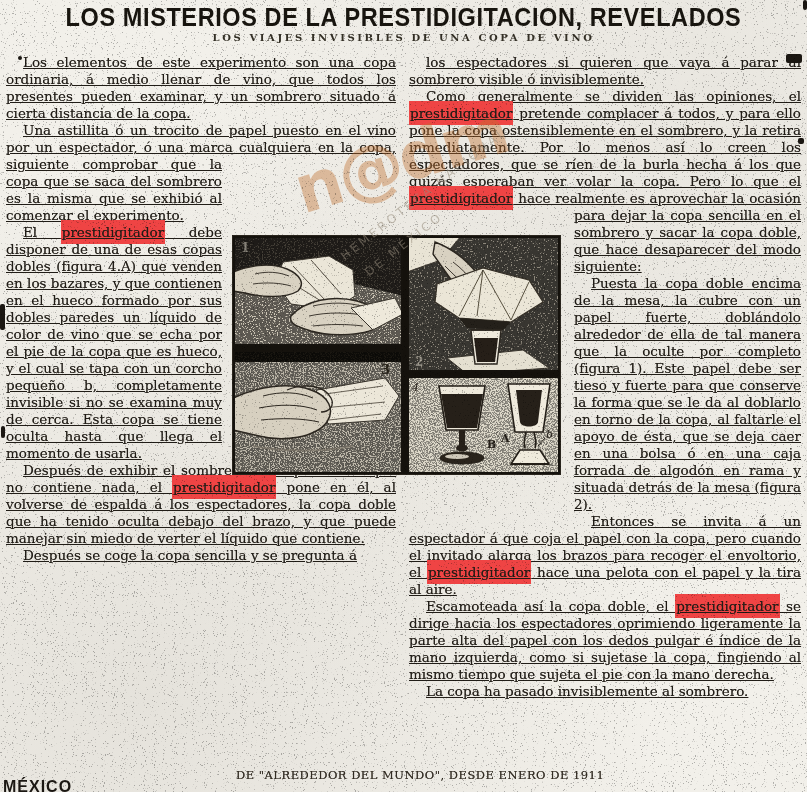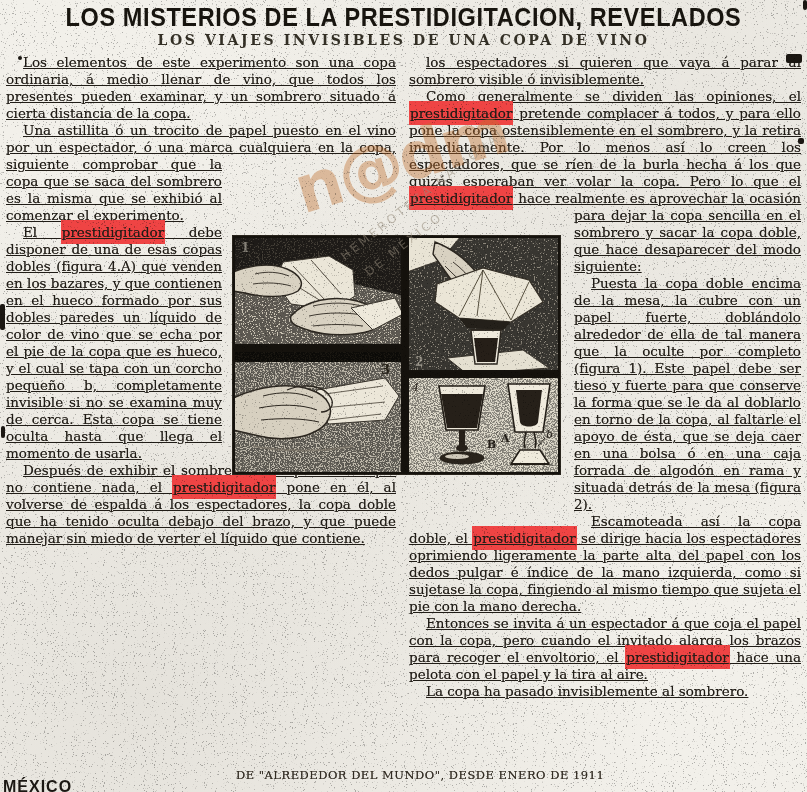--- a/index.html
+++ b/index.html
@@ -7,21 +7,21 @@
         font-family:"DejaVu Serif",serif;}
   .mottle{position:absolute;inset:0;z-index:1;pointer-events:none;
     background:
       radial-gradient(ellipse at 18% 88%, rgba(115,105,90,.10), transparent 55%),
       radial-gradient(ellipse at 88% 12%, rgba(115,105,90,.07), transparent 50%),
       radial-gradient(ellipse at 55% 45%, rgba(140,130,112,.05), transparent 60%);}
   .title{position:absolute;top:4px;left:0;width:100%;text-align:center;z-index:2;
     font-family:"Liberation Sans",sans-serif;font-weight:bold;font-size:23.5px;
     letter-spacing:.6px;color:#18150f;transform:scaleY(1.1);}
   .subtitle{position:absolute;top:32px;left:0;width:100%;text-align:center;z-index:2;
-    font-weight:bold;font-size:14px;letter-spacing:2.6px;color:#343026;}
+    font-weight:bold;font-size:10px;letter-spacing:2.6px;color:#343026;}
   .col{position:absolute;top:54px;z-index:2;font-size:13.5px;line-height:17px;
     text-align:justify;color:#211d17;text-shadow:0 0 .5px rgba(33,28,21,.55);}
   .col-left{left:6px;width:390px;}
   .col-right{left:409px;width:392px;}
   .col p{margin:0;text-indent:17px;text-decoration:underline;}
   mark{background:#ef4444;color:inherit;padding:4px 1px;}
   .spacer-l{float:right;width:167px;height:301px;margin-left:7px;}
   .spacer-r{float:left;width:157px;height:312px;margin-right:8px;}
   .figure{position:absolute;left:233px;top:236px;width:327px;height:238px;z-index:3;
     background:#14110c;display:flex;gap:4px;box-shadow:0 0 0 1px #2a251d;}
@@ -53,30 +53,31 @@
   <div class="title">LOS MISTERIOS DE LA PRESTIDIGITACION, REVELADOS</div>
   <div class="subtitle">LOS VIAJES INVISIBLES DE UNA COPA DE VINO</div>
 
   <div class="col col-left">
     <p><span>Los elementos de este experimento son una copa ordinaria, á medio llenar de vino, que todos los presentes pueden examinar, y un sombrero situado á cierta distancia de la copa.</span></p>
     <p><span>Una astillita ó un trocito de papel puesto en el vino por un espectador, ó una marca cualquiera</span>
       <span class="spacer-l"></span>
       <span>en la copa, siguiente comprobar que la copa que se saca del sombrero es la misma que se exhibió al comenzar el experimento.</span></p>
     <p><span>El </span><mark>prestidigitador</mark><span> debe disponer de una de esas copas dobles (figura 4.A) que venden en los bazares, y que contienen en el hueco formado por sus dobles paredes un líquido de color de vino que se echa por el pie de la copa que es hueco, y el cual se tapa con un corcho pequeño b, completamente invisible si no se examina muy de cerca. Esta copa se tiene oculta hasta que llega el momento de usarla.</span></p>
     <p><span>Después de exhibir el sombrero para que se vea que no contiene nada, el </span><mark>prestidigitador</mark><span> pone en él, al volverse de espalda á los espectadores, la copa doble que ha tenido oculta debajo del brazo, y que puede manejar sin miedo de verter el líquido que contiene.</span></p>
+    <p><span>Después se coge la copa sencilla y se pregunta á</span></p>
   </div>
 
   <div class="col col-right">
     <p><span>los espectadores si quieren que vaya á parar al sombrero visible ó invisiblemente.</span></p>
     <p><span>Como generalmente se dividen las opiniones, el </span><mark>prestidigitador</mark><span> pretende complacer á todos, y para ello pone la copa ostensiblemente en el sombrero, y la retira inmediatamente. Por lo menos así lo creen los espectadores, que se ríen de la burla hecha á los que quizás esperaban ver volar la copa. Pero lo que el </span><mark>prestidigitador</mark><span> hace realmente es </span>
       <span class="spacer-r"></span>
       <span>aprovechar la ocasión para dejar la copa sencilla en el sombrero y sacar la copa doble, que hace desaparecer del modo siguiente:</span></p>
     <p><span>Puesta la copa doble encima de la mesa, la cubre con un papel fuerte, doblándolo alrededor de ella de tal manera que la oculte por completo (figura 1). Este papel debe ser tieso y fuerte para que conserve la forma que se le da al doblarlo en torno de la copa, al faltarle el apoyo de ésta, que se deja caer en una bolsa ó en una caja forrada de algodón en rama y situada detrás de la mesa (figura 2).</span></p>
+    <p><span>Entonces se invita á un espectador á que coja el papel con la copa, pero cuando el invitado alarga los brazos para recoger el envoltorio, el </span><mark>prestidigitador</mark><span> hace una pelota con el papel y la tira al aire.</span></p>
     <p><span>Escamoteada así la copa doble, el </span><mark>prestidigitador</mark><span> se dirige hacia los espectadores oprimiendo ligeramente la parte alta del papel con los dedos pulgar é índice de la mano izquierda, como si sujetase la copa, fingiendo al mismo tiempo que sujeta el pie con la mano derecha.</span></p>
-    <p><span>Entonces se invita á un espectador á que coja el papel con la copa, pero cuando el invitado alarga los brazos para recoger el envoltorio, el </span><mark>prestidigitador</mark><span> hace una pelota con el papel y la tira al aire.</span></p>
     <p><span>La copa ha pasado invisiblemente al sombrero.</span></p>
   </div>
 
   <div class="figure">
     <div class="fig-col">
 
       <svg width="170" height="110" viewBox="0 0 170 110">
         <defs>
           <filter id="sp1" x="0" y="0" width="100%" height="100%">
             <feTurbulence type="fractalNoise" baseFrequency="0.75" numOctaves="2" seed="11"></feTurbulence>

